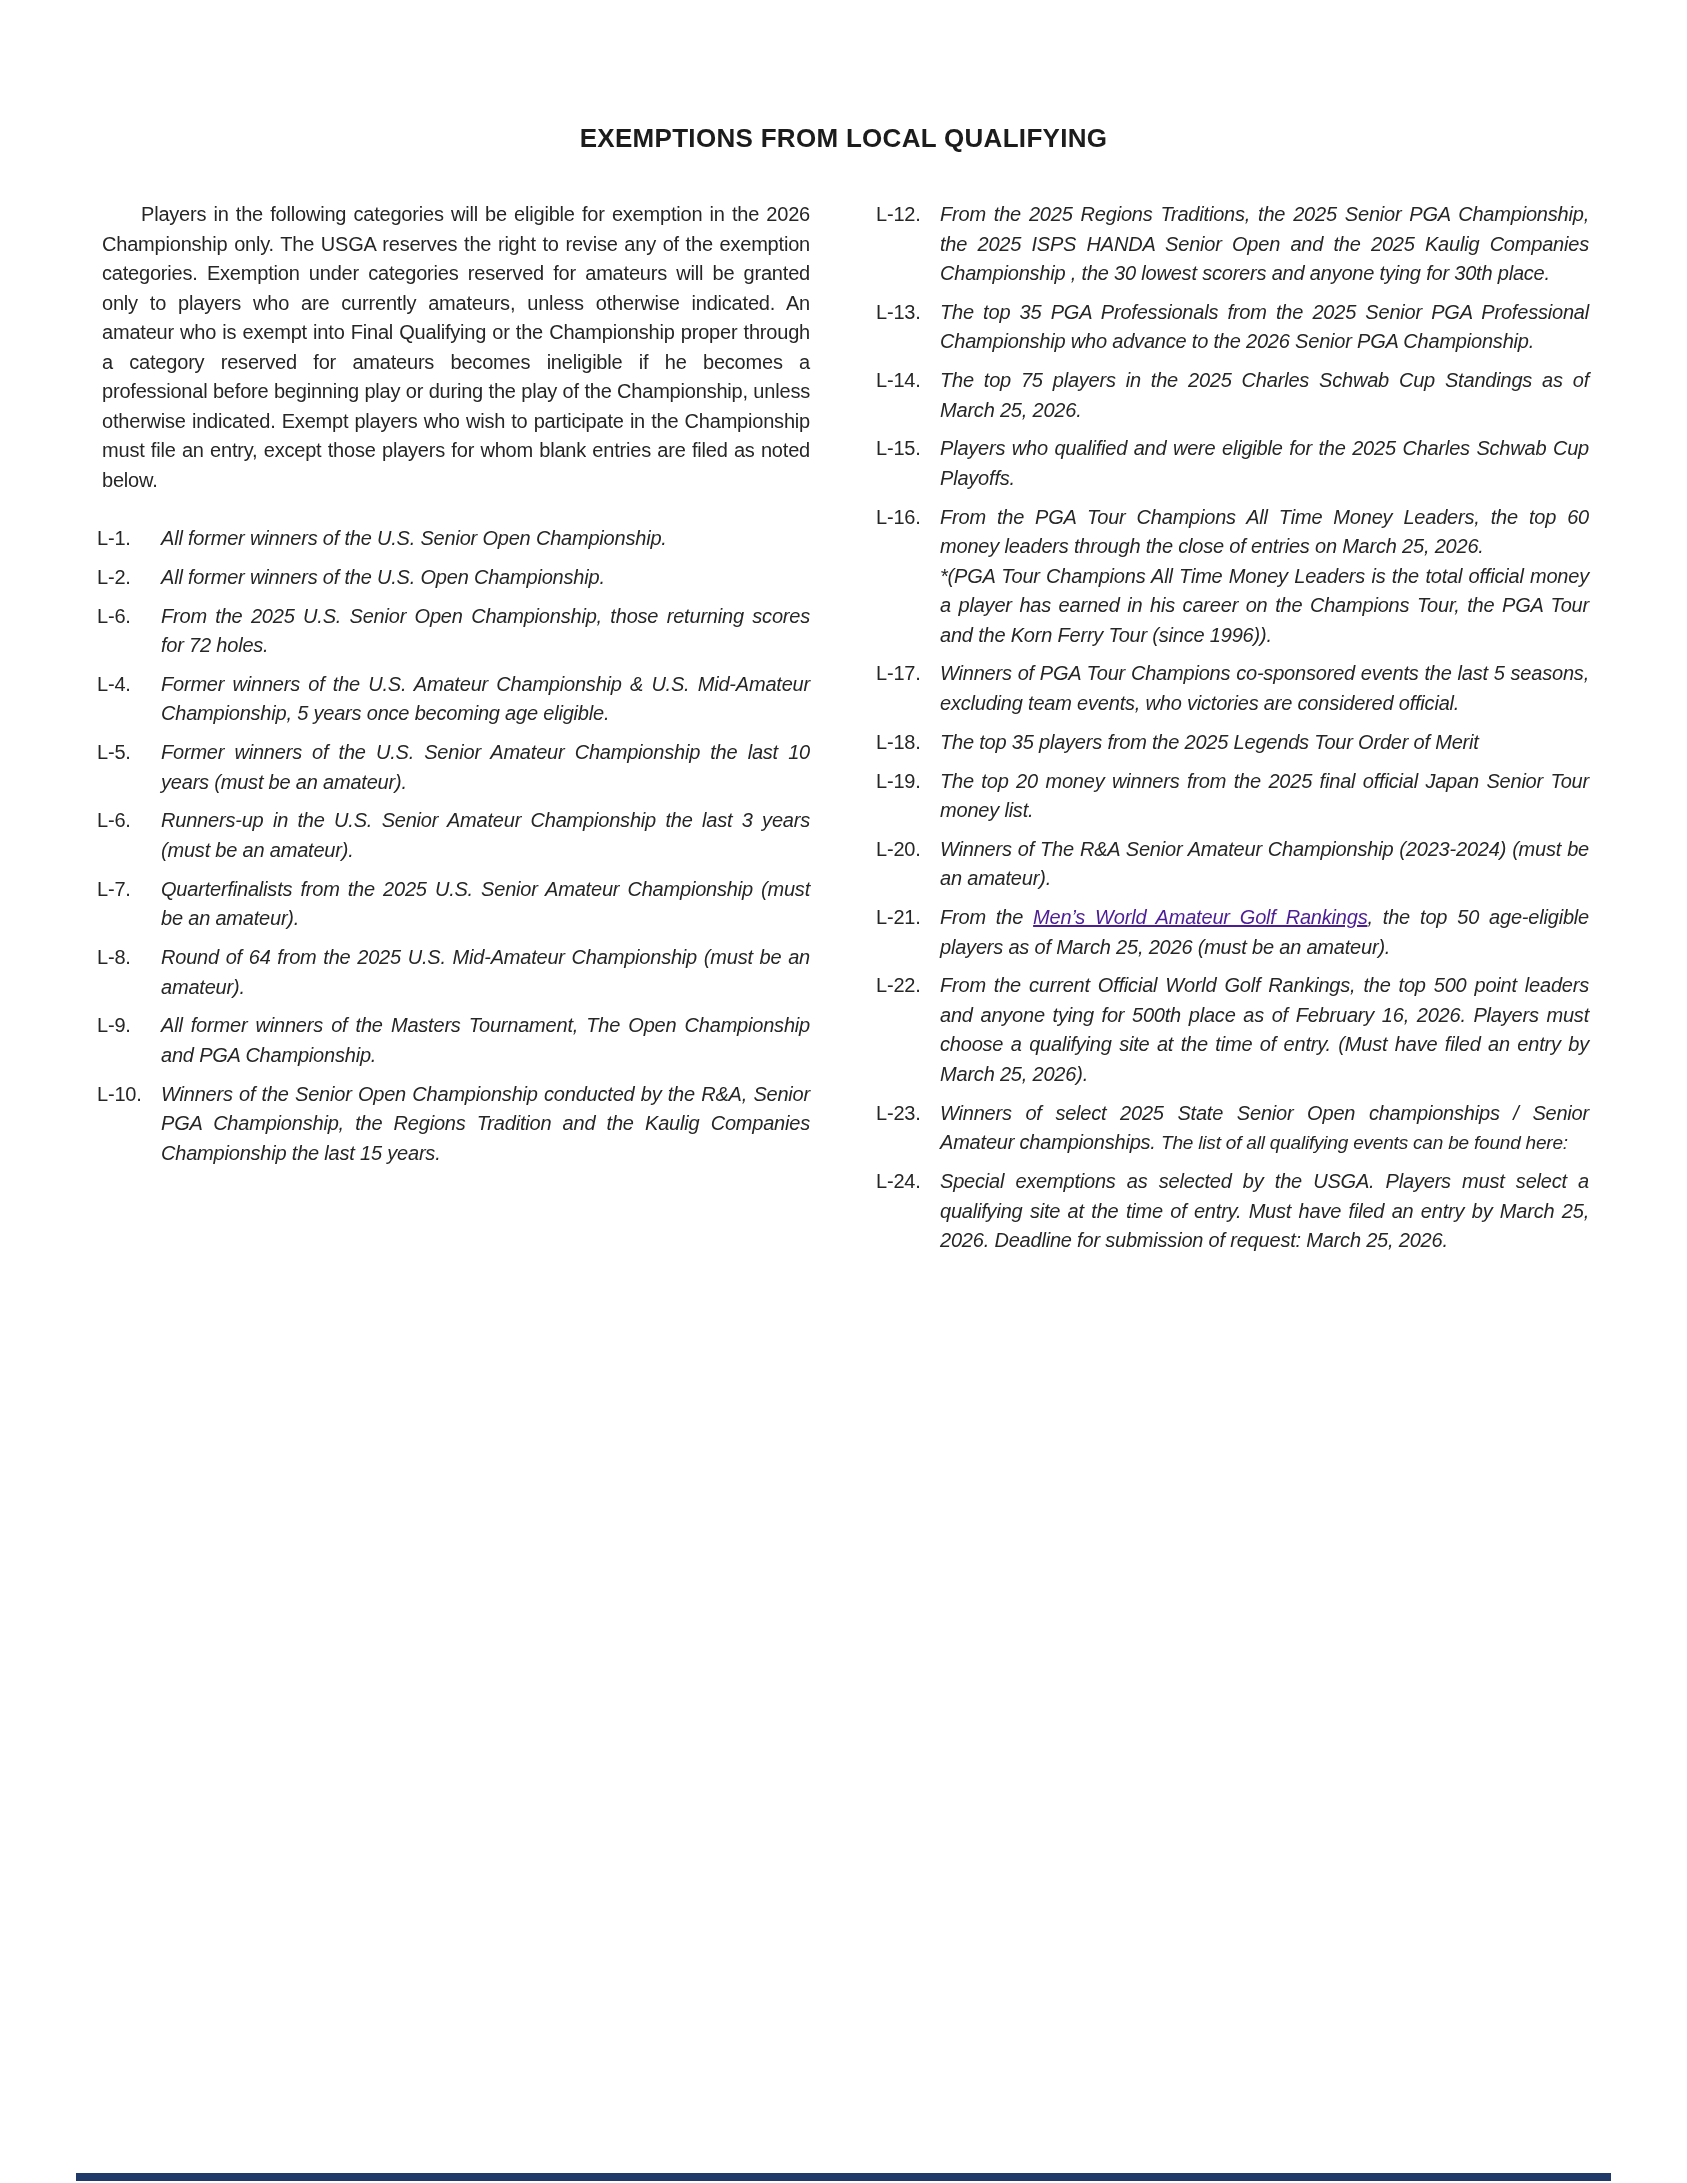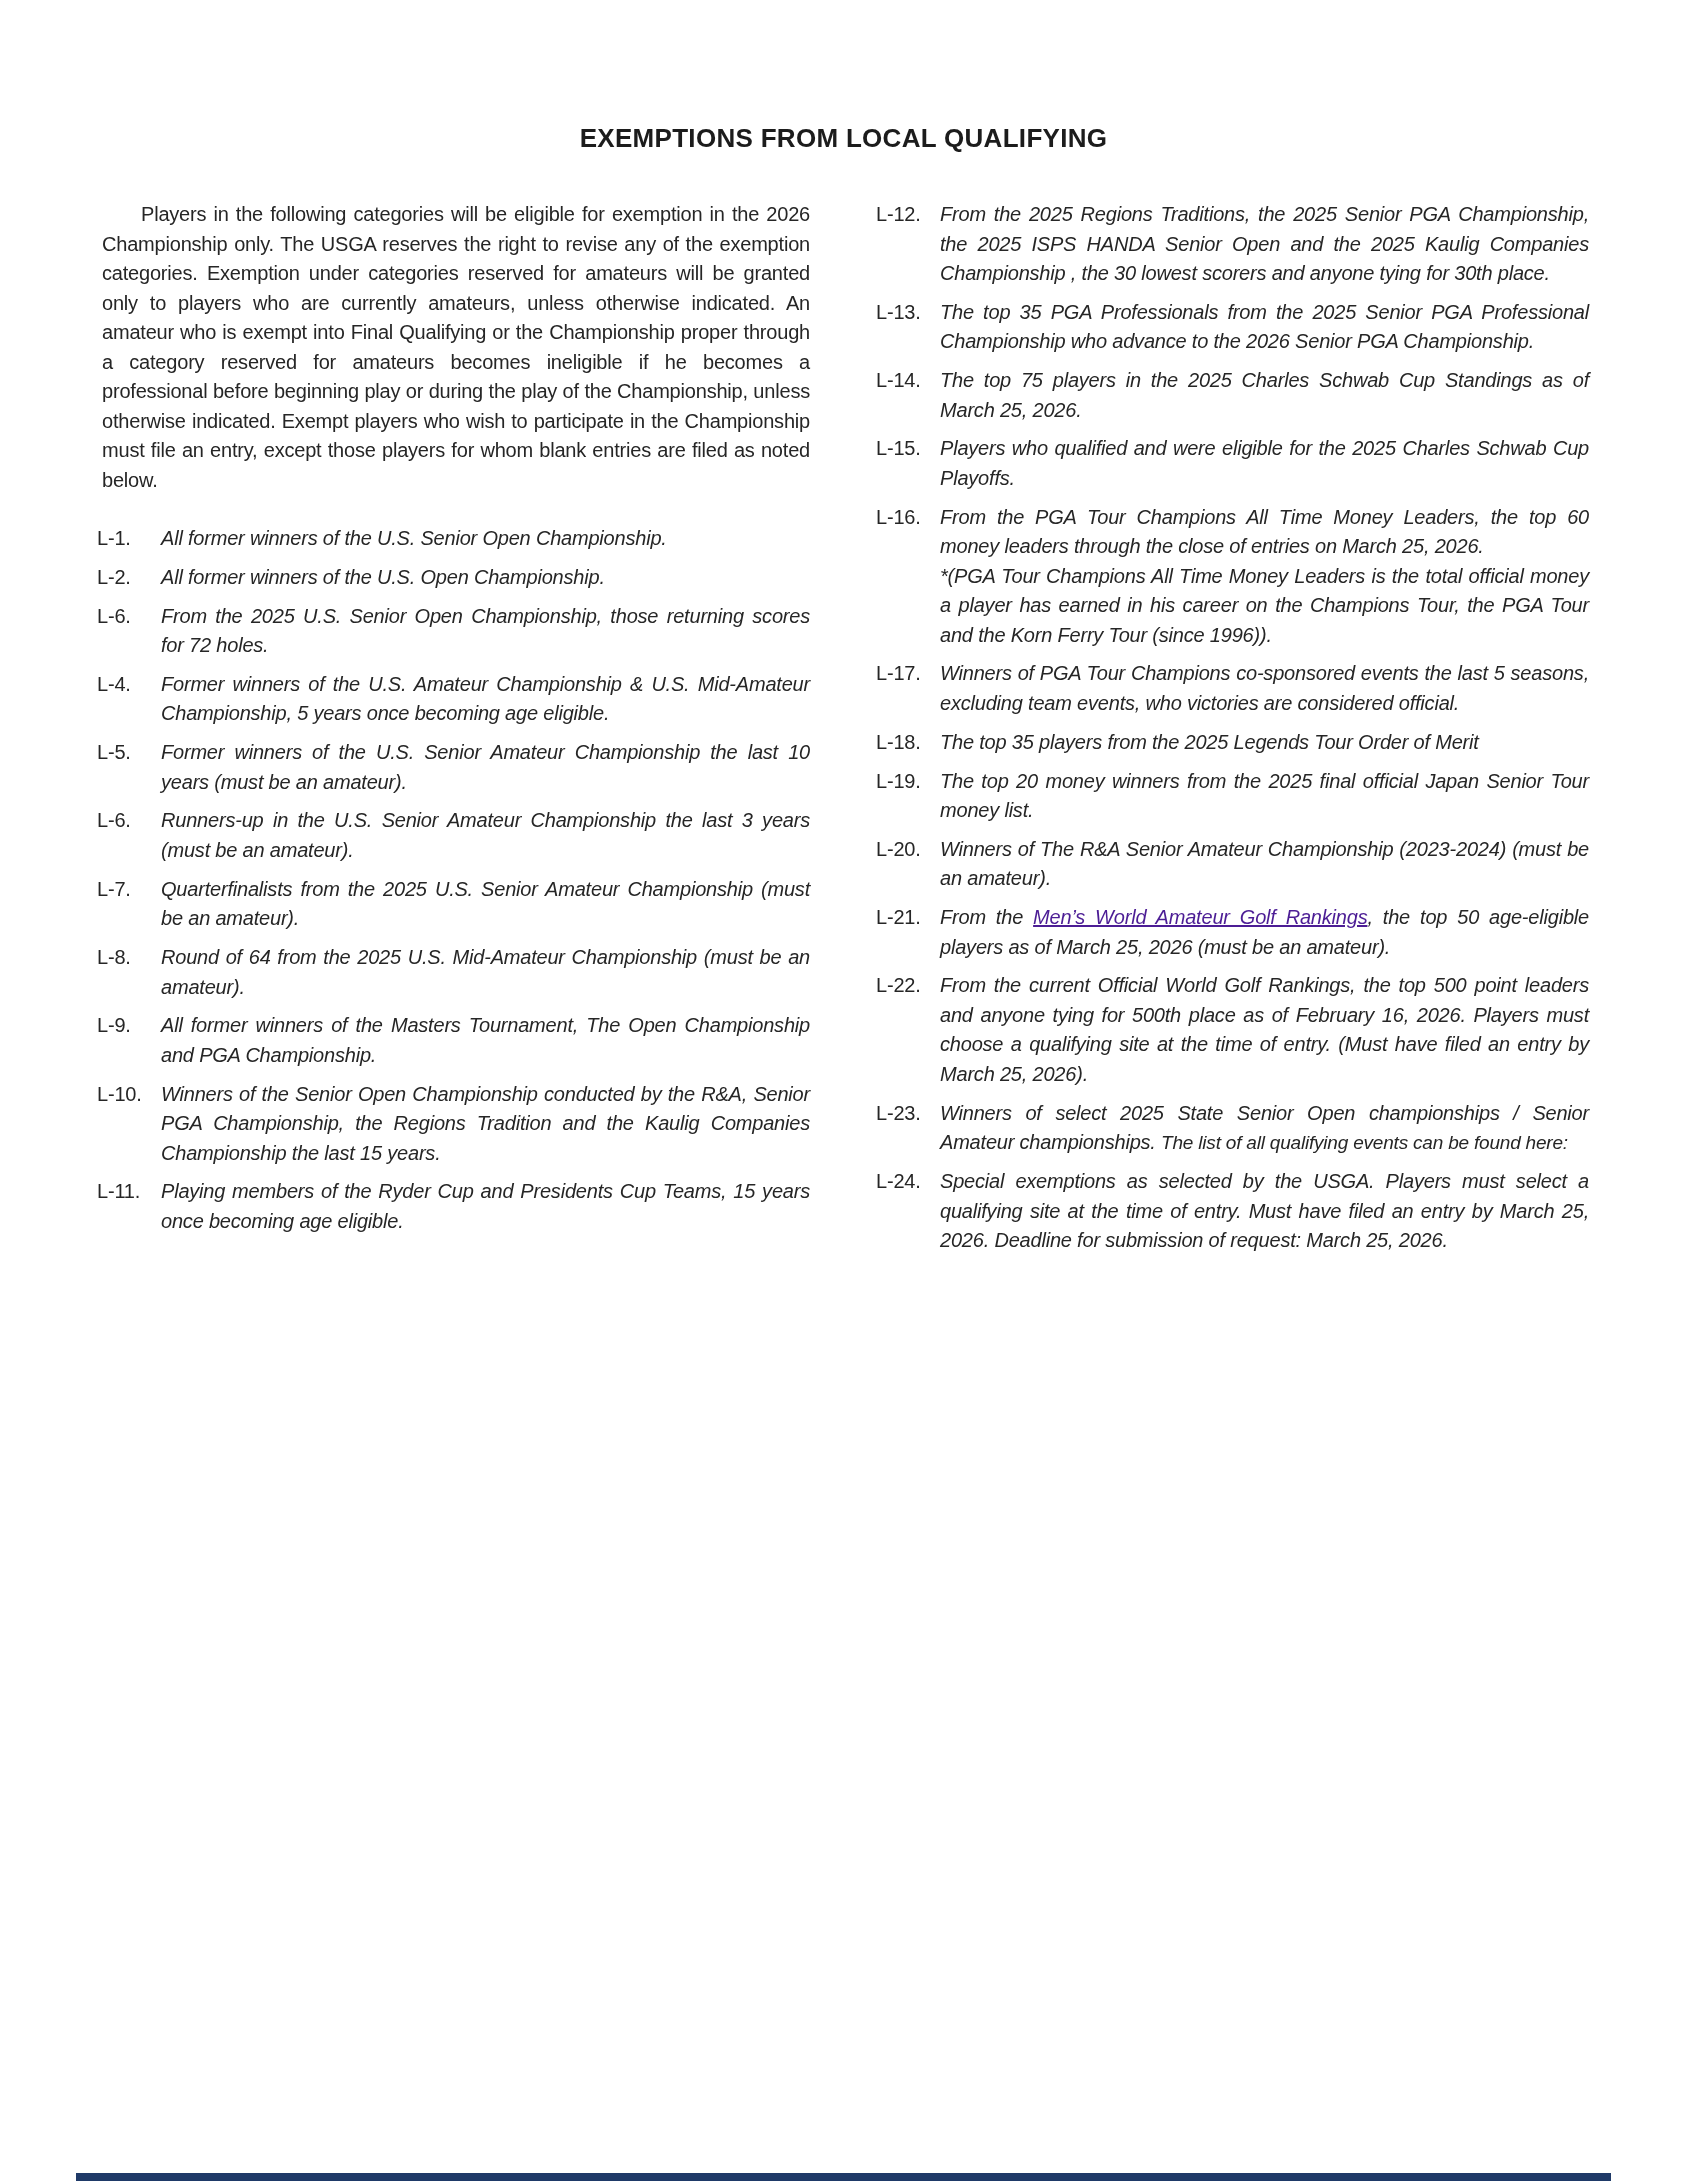--- a/index.html
+++ b/index.html
@@ -133,24 +133,20 @@
         <div class="item">
           <span class="item-label">L-9.</span>
           <span class="item-text">All former winners of the Masters Tournament, The Open Championship and PGA Championship.</span>
         </div>
 
         <div class="item">
           <span class="item-label">L-10.</span>
           <span class="item-text">Winners of the Senior Open Championship conducted by the R&amp;A, Senior PGA Championship, the Regions Tradition and the Kaulig Companies Championship the last 15 years.</span>
         </div>
 
-        <div class="item">
-          <span class="item-label">L-11.</span>
-          <span class="item-text">Playing members of the Ryder Cup and Presidents Cup Teams, 15 years once becoming age eligible.</span>
-        </div>
 
       </div>
     </div>
 
     <div class="col">
       <div>
 
         <div class="item">
           <span class="item-label">L-12.</span>
           <span class="item-text">From the 2025 Regions Traditions, the 2025 Senior PGA Championship, the 2025 ISPS HANDA Senior Open and the 2025 Kaulig Companies Championship , the 30 lowest scorers and anyone tying for 30th place.</span>

